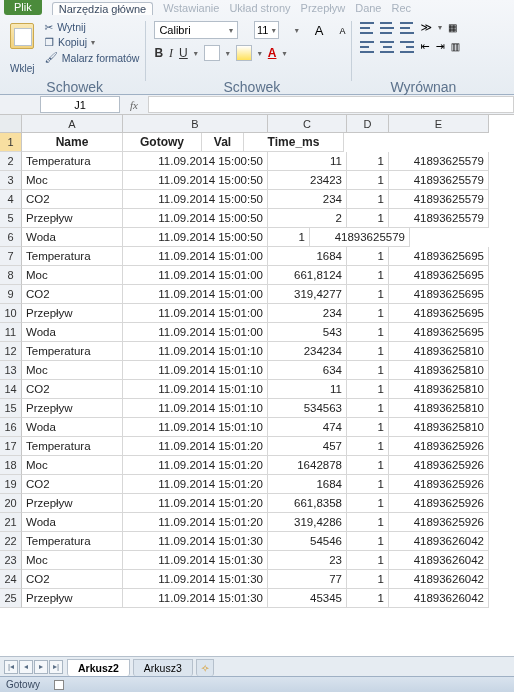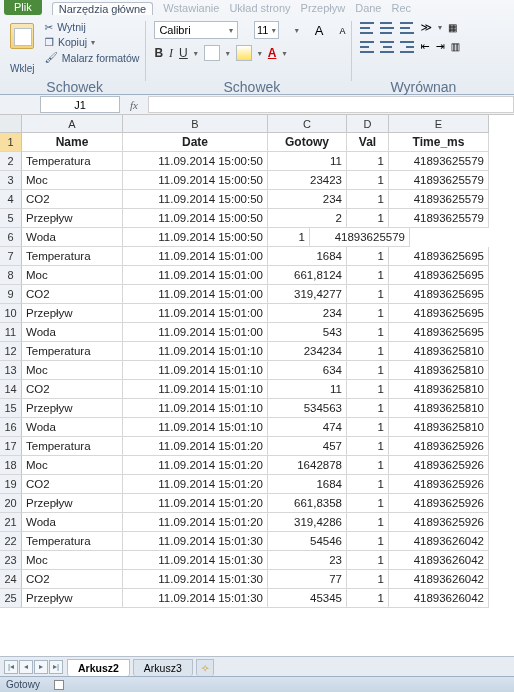--- a/index.html
+++ b/index.html
@@ -261,21 +261,20 @@
   <div class="cols">
     <div class="colh-row">
       <div class="colh col-a">A</div>
       <div class="colh col-b">B</div>
       <div class="colh col-c">C</div>
       <div class="colh col-d">D</div>
       <div class="colh col-e">E</div>
     </div>
     <div class="datarow">
       <div class="cell h col-a">Name</div>
-      <div class="cell h col-b">Date</div>
       <div class="cell h col-c">Gotowy</div>
       <div class="cell h col-d">Val</div>
       <div class="cell h col-e">Time_ms</div>
     </div>
     <div id="data-slot">
         <div class="datarow">
           <div class="cell col-a">Temperatura</div>
           <div class="cell col-b r">11.09.2014 15:00:50</div>
           <div class="cell col-c r">11</div>
           <div class="cell col-d r">1</div>

